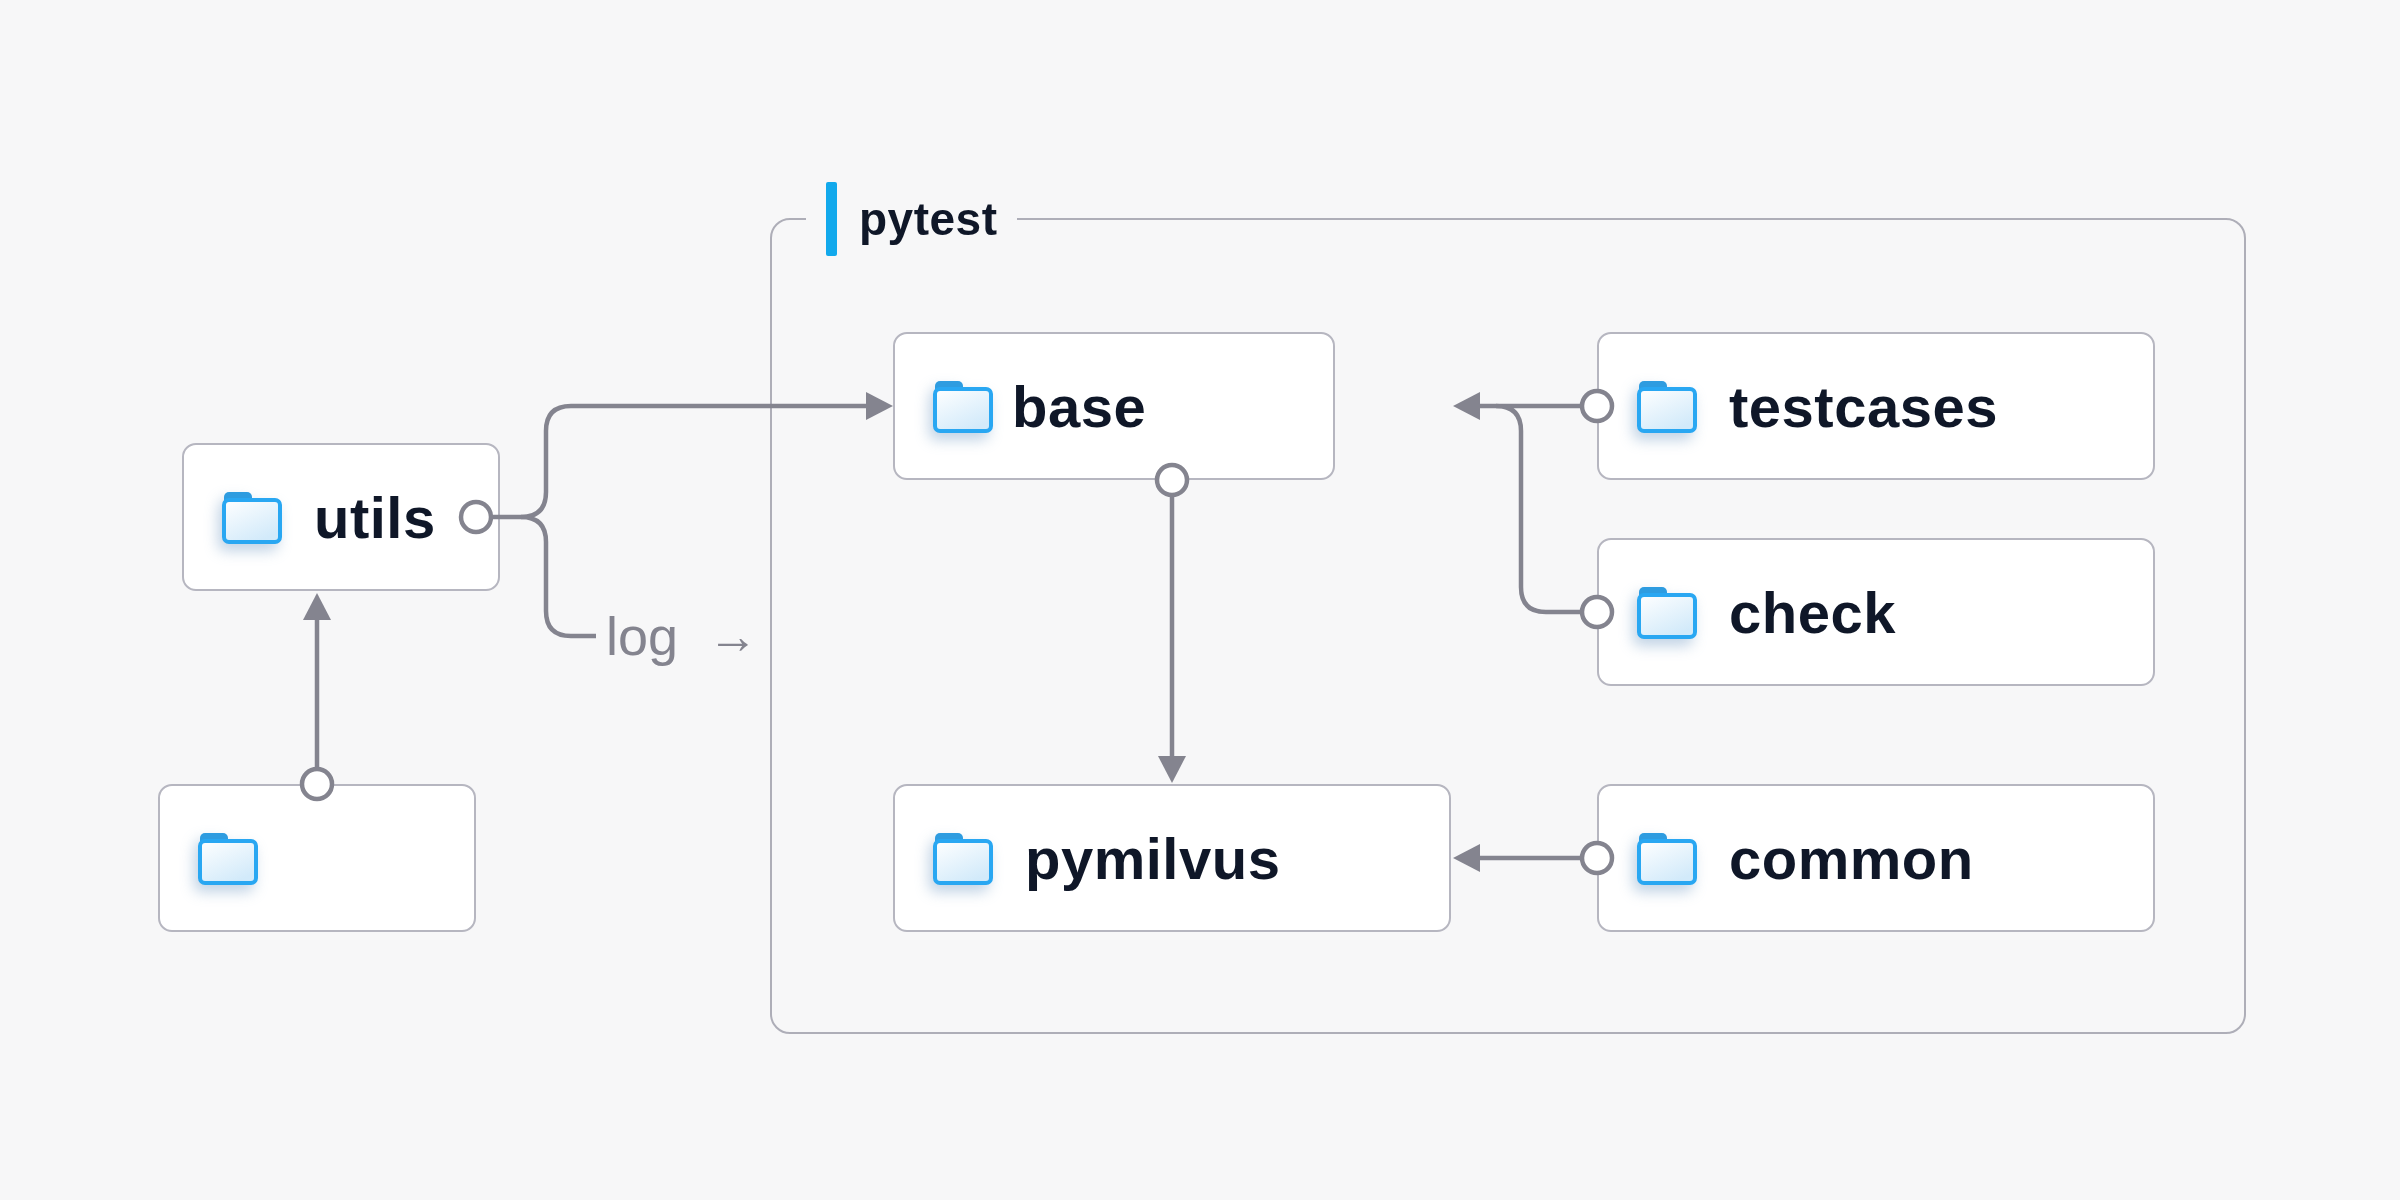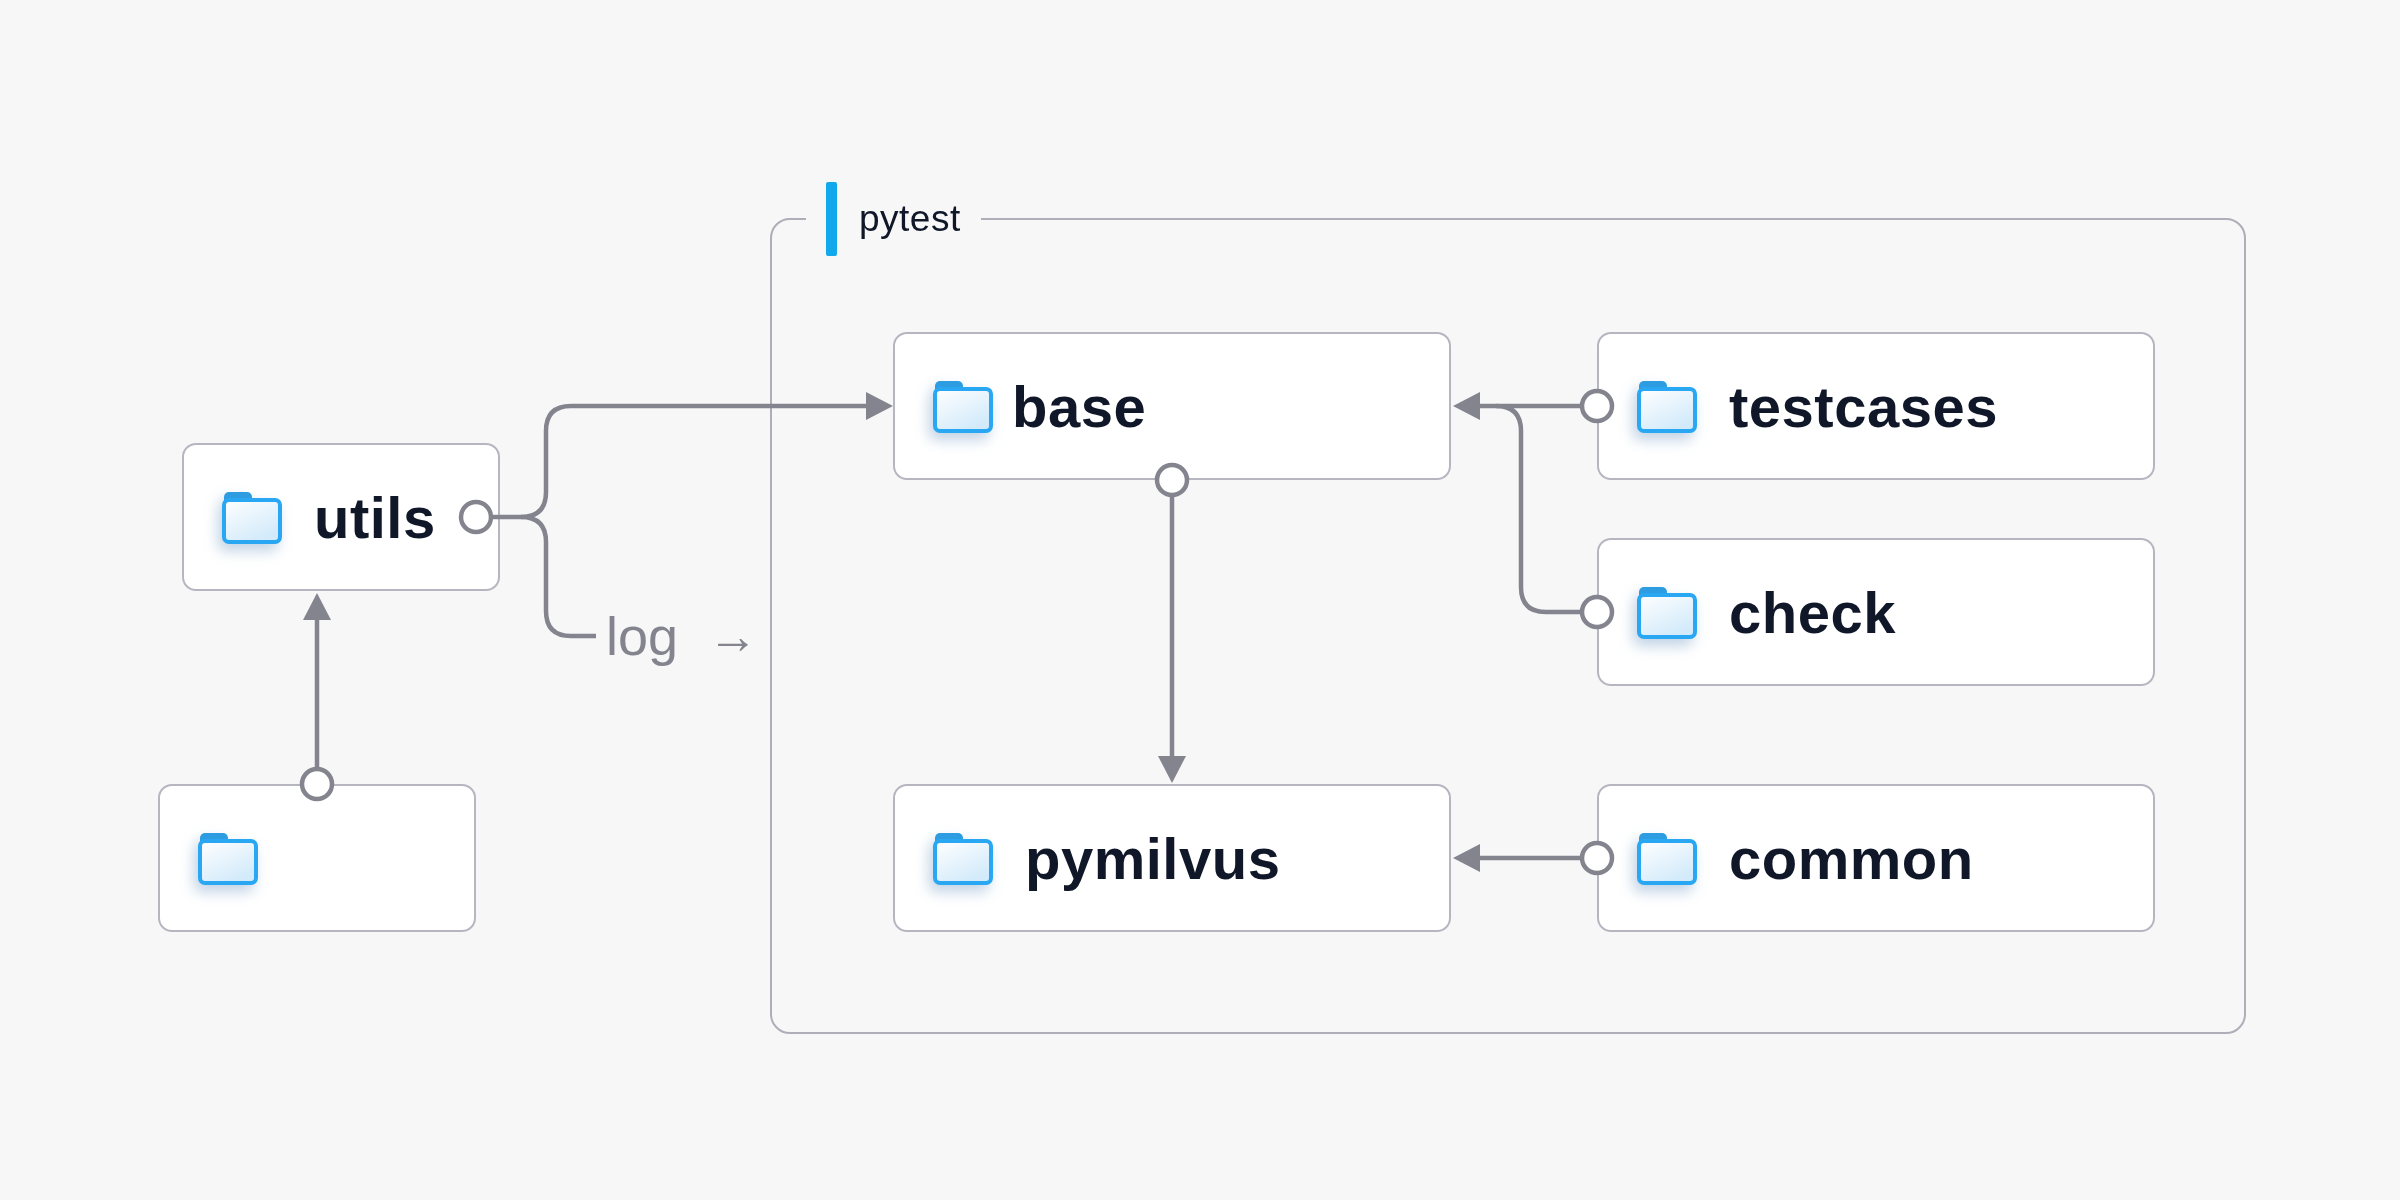--- a/index.html
+++ b/index.html
@@ -29,21 +29,21 @@
     padding:0 20px;
     background:#F7F7F8;
     z-index:3;
   }
   .accent-bar{
     width:11px;height:74px;
     background:#12A9EC;
     border-radius:2px;
   }
   .group-label-text{
-    font-size:37px;font-weight:400;color:#0F1728;
+    font-size:46px;font-weight:700;color:#0F1728;
     letter-spacing:0.5px;
   }
   
   .node{
     position:absolute;
     height:148px;
     background:#FFFFFF;
     border:2px solid #B6B6C0;
     border-radius:14px;
     display:flex;align-items:center;
@@ -55,21 +55,21 @@
     font-size:58px;font-weight:700;color:#0F1728;
     letter-spacing:0.5px;
     white-space:nowrap;
   }
   .folder{
     width:64px;height:56px;flex:0 0 auto;
     filter:drop-shadow(-4px 7px 7px rgba(100,145,190,0.40));
   }
   .node-utils    {left:158px; top:443px; width:318px;margin-left:24px;}
   .node-config   {left:158px; top:784px; width:318px;}
-  .node-base     {left:893px; top:332px; width:558px;gap:17px;}
+  .node-base     {left:893px; top:332px; width:442px;gap:17px;}
   .node-pymilvus {left:1597px;top:332px; width:558px;}
   .node-check    {left:1597px;top:538px; width:558px;}
   .node-testcases{left:893px; top:784px; width:558px;}
   .node-common   {left:1597px;top:784px; width:558px;}
   
   .edges{
     position:absolute;left:0;top:0;width:2400px;height:1200px;
     z-index:5;pointer-events:none;
   }
   .edges path{stroke:#84848F;stroke-width:4.5;fill:none;stroke-linejoin:round;}

